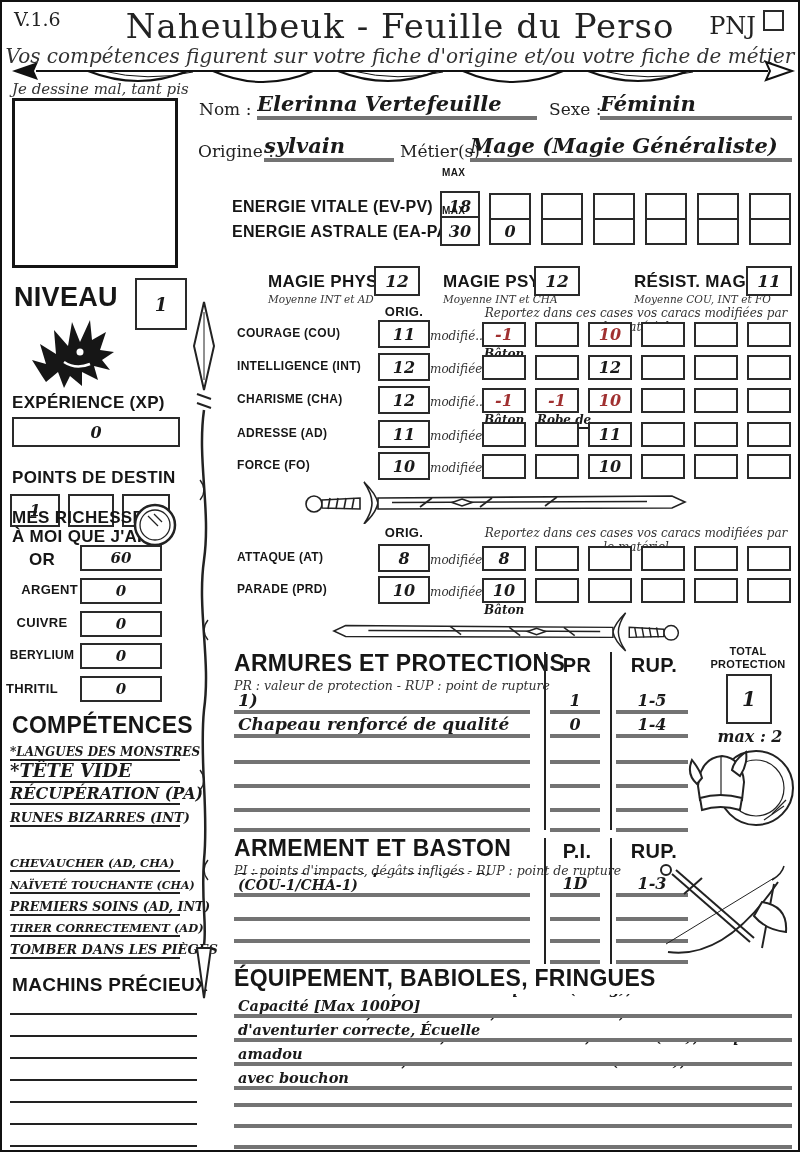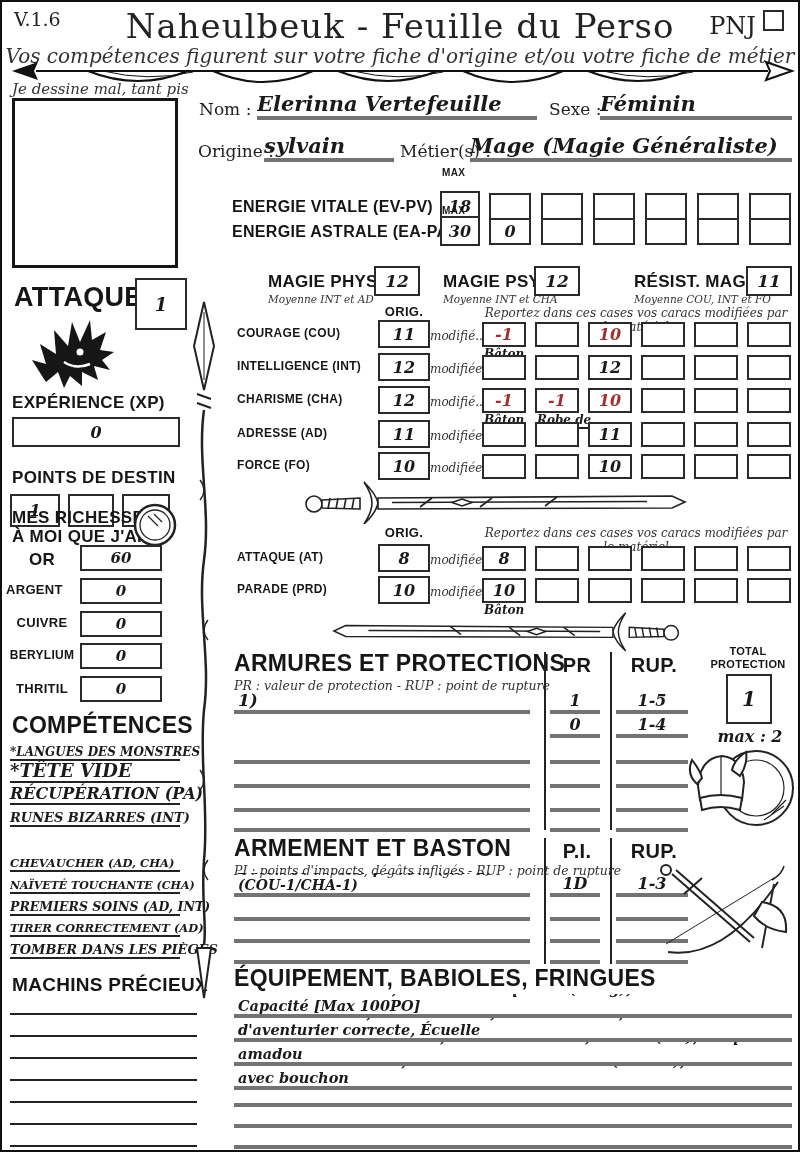--- a/index.html
+++ b/index.html
@@ -339,20 +339,23 @@
         <span class="hw" style="font-size:17px;">Robe de mage de base (CHA-1)</span>
       </div>
     <div class="fld ctr c1">
         <span class="hw">1</span>
       </div>
     <div class="fld ctr c2">
         <span class="hw">1-5</span>
       </div>
   </div>
   <div class="trow" style="top:712px;">
+    <div class="fld nm">
+        <span class="hw" style="font-size:17px;">Chapeau renforcé de qualité</span>
+      </div>
     <div class="fld ctr c1">
         <span class="hw">0</span>
       </div>
     <div class="fld ctr c2">
         <span class="hw">1-4</span>
       </div>
   </div>
   <div class="trow" style="top:738px;">
     <div class="fld nm"></div>
     <div class="fld c1"></div>
@@ -457,21 +460,21 @@
   <div class="fld eqline" style="top:1040px;">
       <span class="hw">Pantalon correct en toile, Couverts de bois, Torche (1H), Briquet amadou</span>
     </div>
   <div class="fld eqline" style="top:1064px;">
       <span class="hw">Outre de cuir 1 litre, Couverture d'aventurier (2 kilos), Fiole vide avec bouchon</span>
     </div>
   <div class="fld eqline" style="top:1081px;"></div>
   <div class="fld eqline" style="top:1102px;"></div>
   <div class="fld eqline" style="top:1123px;"></div>
 
-  <div class="abs lbl" style="left:12px;top:280px;font-size:27px;">ATTAQUE</div>
+  <div class="abs lbl" style="left:12px;top:280px;font-size:27px;">NIVEAU</div>
   <div class="box" style="left:133px;top:276px;width:52px;height:52px;">
       <span class="hw" style="font-size:18px;">1</span>
     </div>
 
   <div class="abs" style="left:28px;top:312px;">
     <svg width="86" height="76" viewBox="0 0 86 76">
       <path d="M12,62 L2,46 L16,50 L10,30 L26,40 L24,16 L38,32 L42,8 L50,28 L60,6 L62,26 L76,18 L70,36 L84,38 L72,46 L80,56 L64,52 L68,66 L52,58 L52,72 L40,62 L34,74 L28,58 L16,68 Z" fill="#161616"></path>
       <circle cx="50" cy="38" r="3.5" fill="#fff"></circle>
       <path d="M34,48 Q46,56 60,50" stroke="#fff" stroke-width="2.5" fill="none"></path>
     </svg>
@@ -501,33 +504,33 @@
       <circle cx="23" cy="23" r="15" fill="none" stroke="#222" stroke-width="1.3"></circle>
       <line x1="16" y1="14" x2="26" y2="24" stroke="#222" stroke-width="1.3"></line>
       <line x1="22" y1="12" x2="30" y2="20" stroke="#222" stroke-width="1.3"></line>
     </svg>
   </div>
 
   <div class="abs lbl" style="left:4px;top:548px;width:72px;text-align:center;font-size:17px;">OR</div>
   <div class="box" style="left:78px;top:543px;width:82px;height:26px;">
       <span class="hw" style="font-size:15px;">60</span>
     </div>
-  <div class="abs lbl" style="left:4px;top:580px;width:72px;text-align:left;font-size:13px;">ARGENT</div>
+  <div class="abs lbl" style="left:4px;top:580px;width:72px;text-align:right;font-size:13px;">ARGENT</div>
   <div class="box" style="left:78px;top:576px;width:82px;height:26px;">
       <span class="hw" style="font-size:15px;">0</span>
     </div>
   <div class="abs lbl" style="left:4px;top:613px;width:72px;text-align:center;font-size:13px;">CUIVRE</div>
   <div class="box" style="left:78px;top:609px;width:82px;height:26px;">
       <span class="hw" style="font-size:15px;">0</span>
     </div>
   <div class="abs lbl" style="left:2px;top:646px;width:76px;text-align:center;font-size:12px;">BERYLIUM</div>
   <div class="box" style="left:78px;top:641px;width:82px;height:26px;">
       <span class="hw" style="font-size:15px;">0</span>
     </div>
-  <div class="abs lbl" style="left:4px;top:679px;width:72px;text-align:center;font-size:13px;">THRITIL</div>
+  <div class="abs lbl" style="left:4px;top:679px;width:72px;text-align:left;font-size:13px;">THRITIL</div>
   <div class="box" style="left:78px;top:674px;width:82px;height:26px;">
       <span class="hw" style="font-size:15px;">0</span>
     </div>
 
   <div class="abs lbl" style="left:10px;top:710px;font-size:23px;">COMPÉTENCES</div>
   <div class="cmp" style="top:736px;font-size:12px;">*LANGUES DES MONSTRES</div>
   <div class="cmp" style="top:758px;font-size:18px;">*TÊTE VIDE</div>
   <div class="cmp" style="top:780px;font-size:16px;">RÉCUPÉRATION (PA)</div>
   <div class="cmp" style="top:802px;font-size:13px;">RUNES BIZARRES (INT)</div>
   <div class="cmp" style="top:847px;font-size:11.5px;">CHEVAUCHER (AD, CHA)</div>

